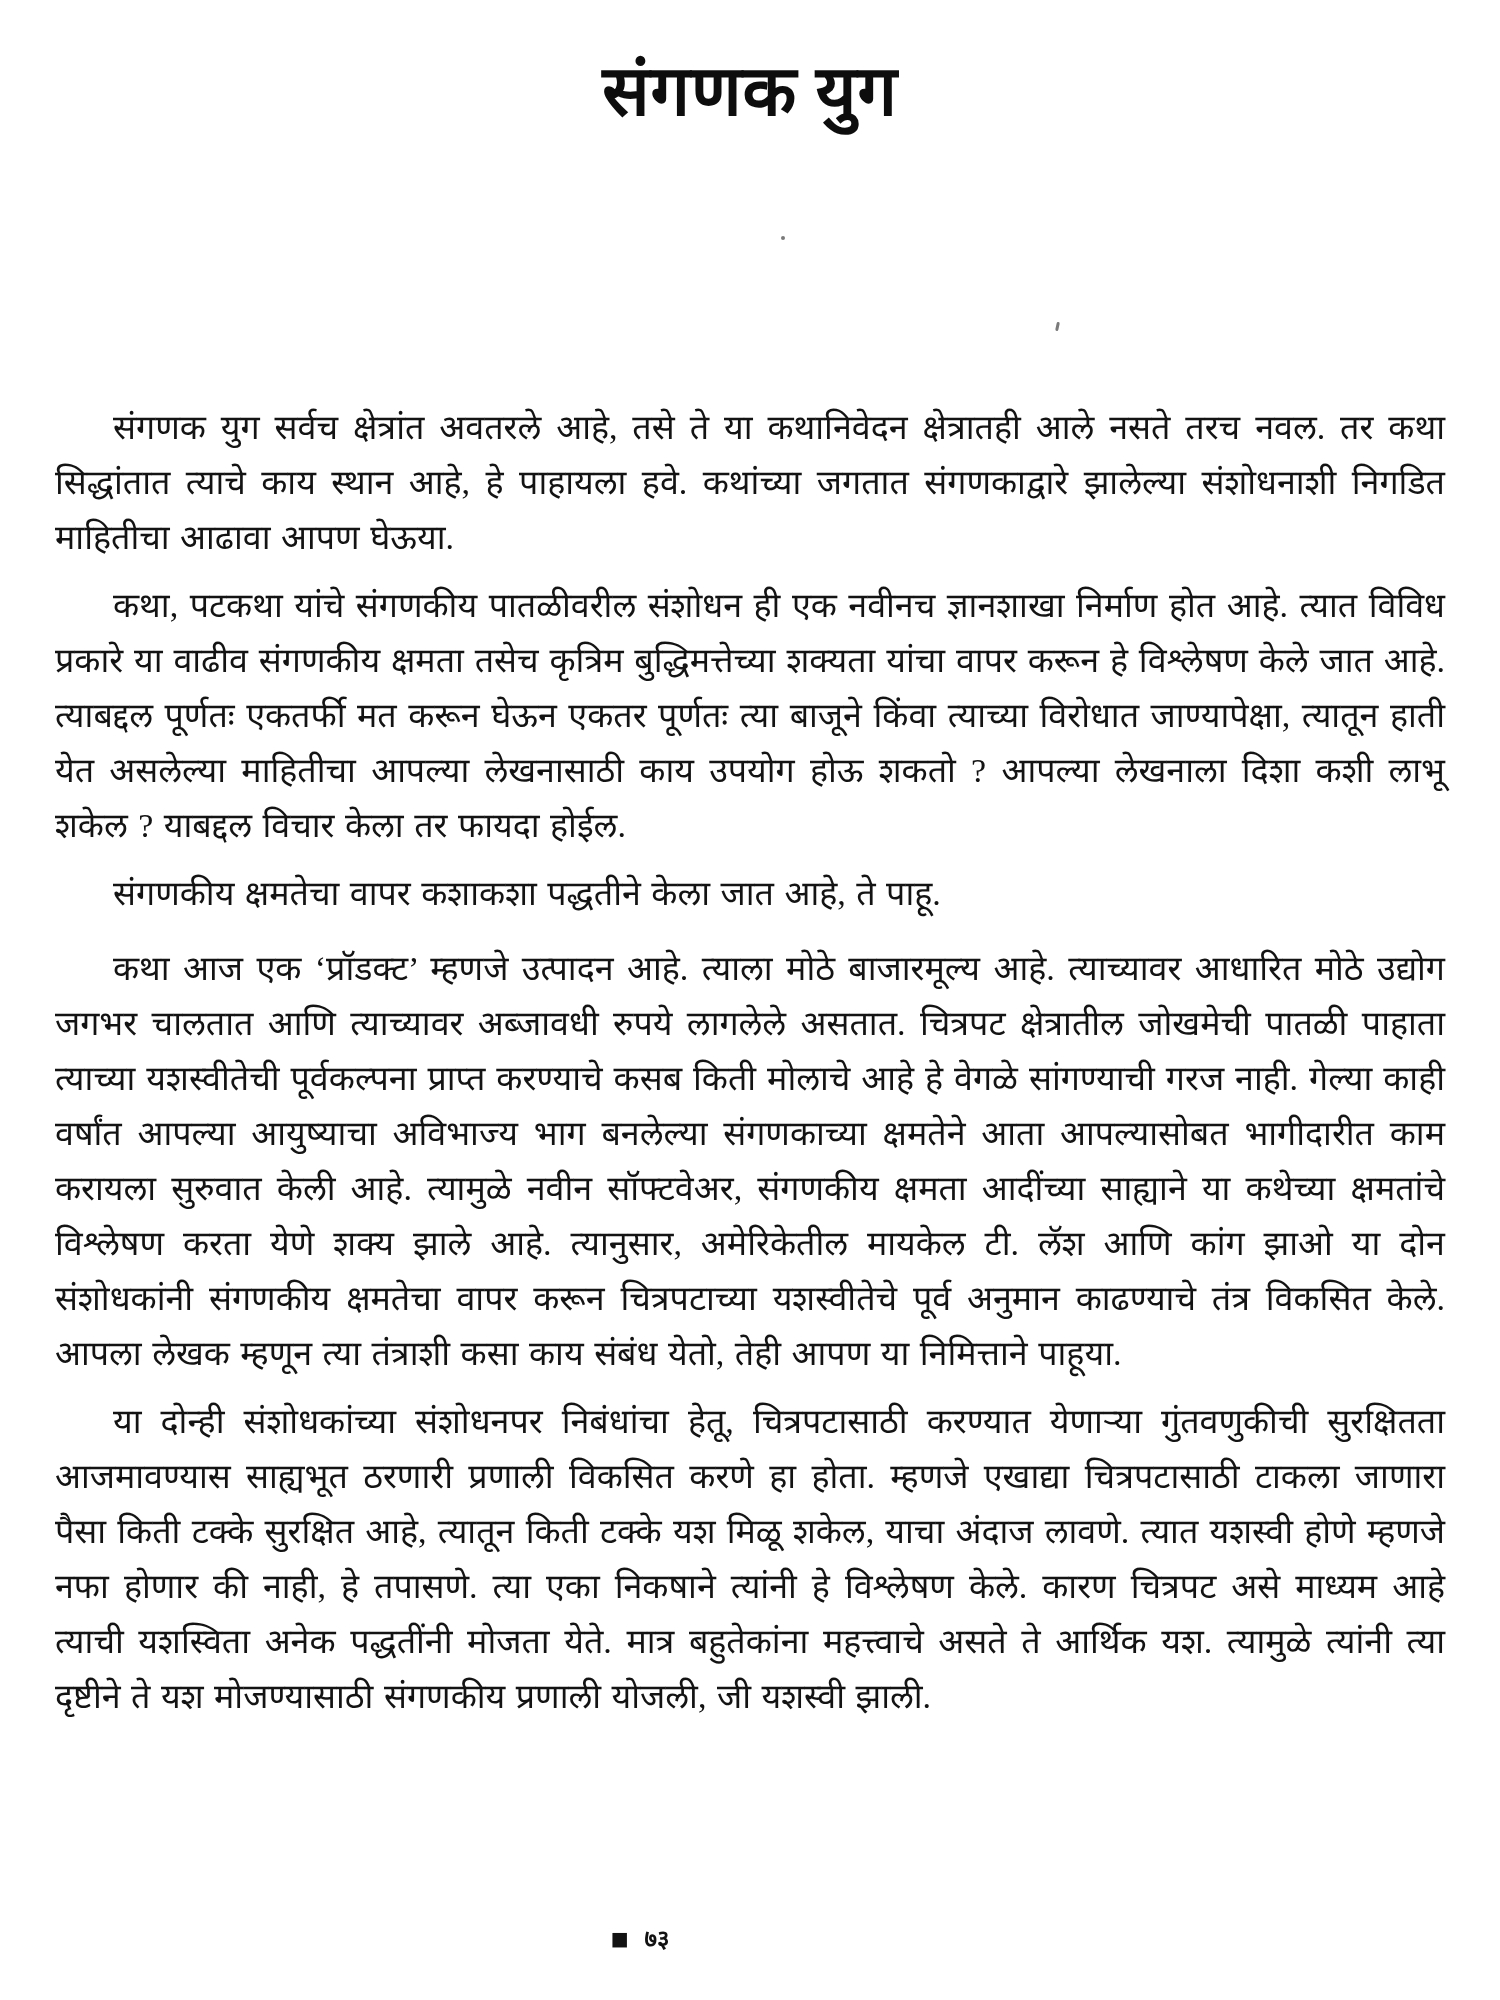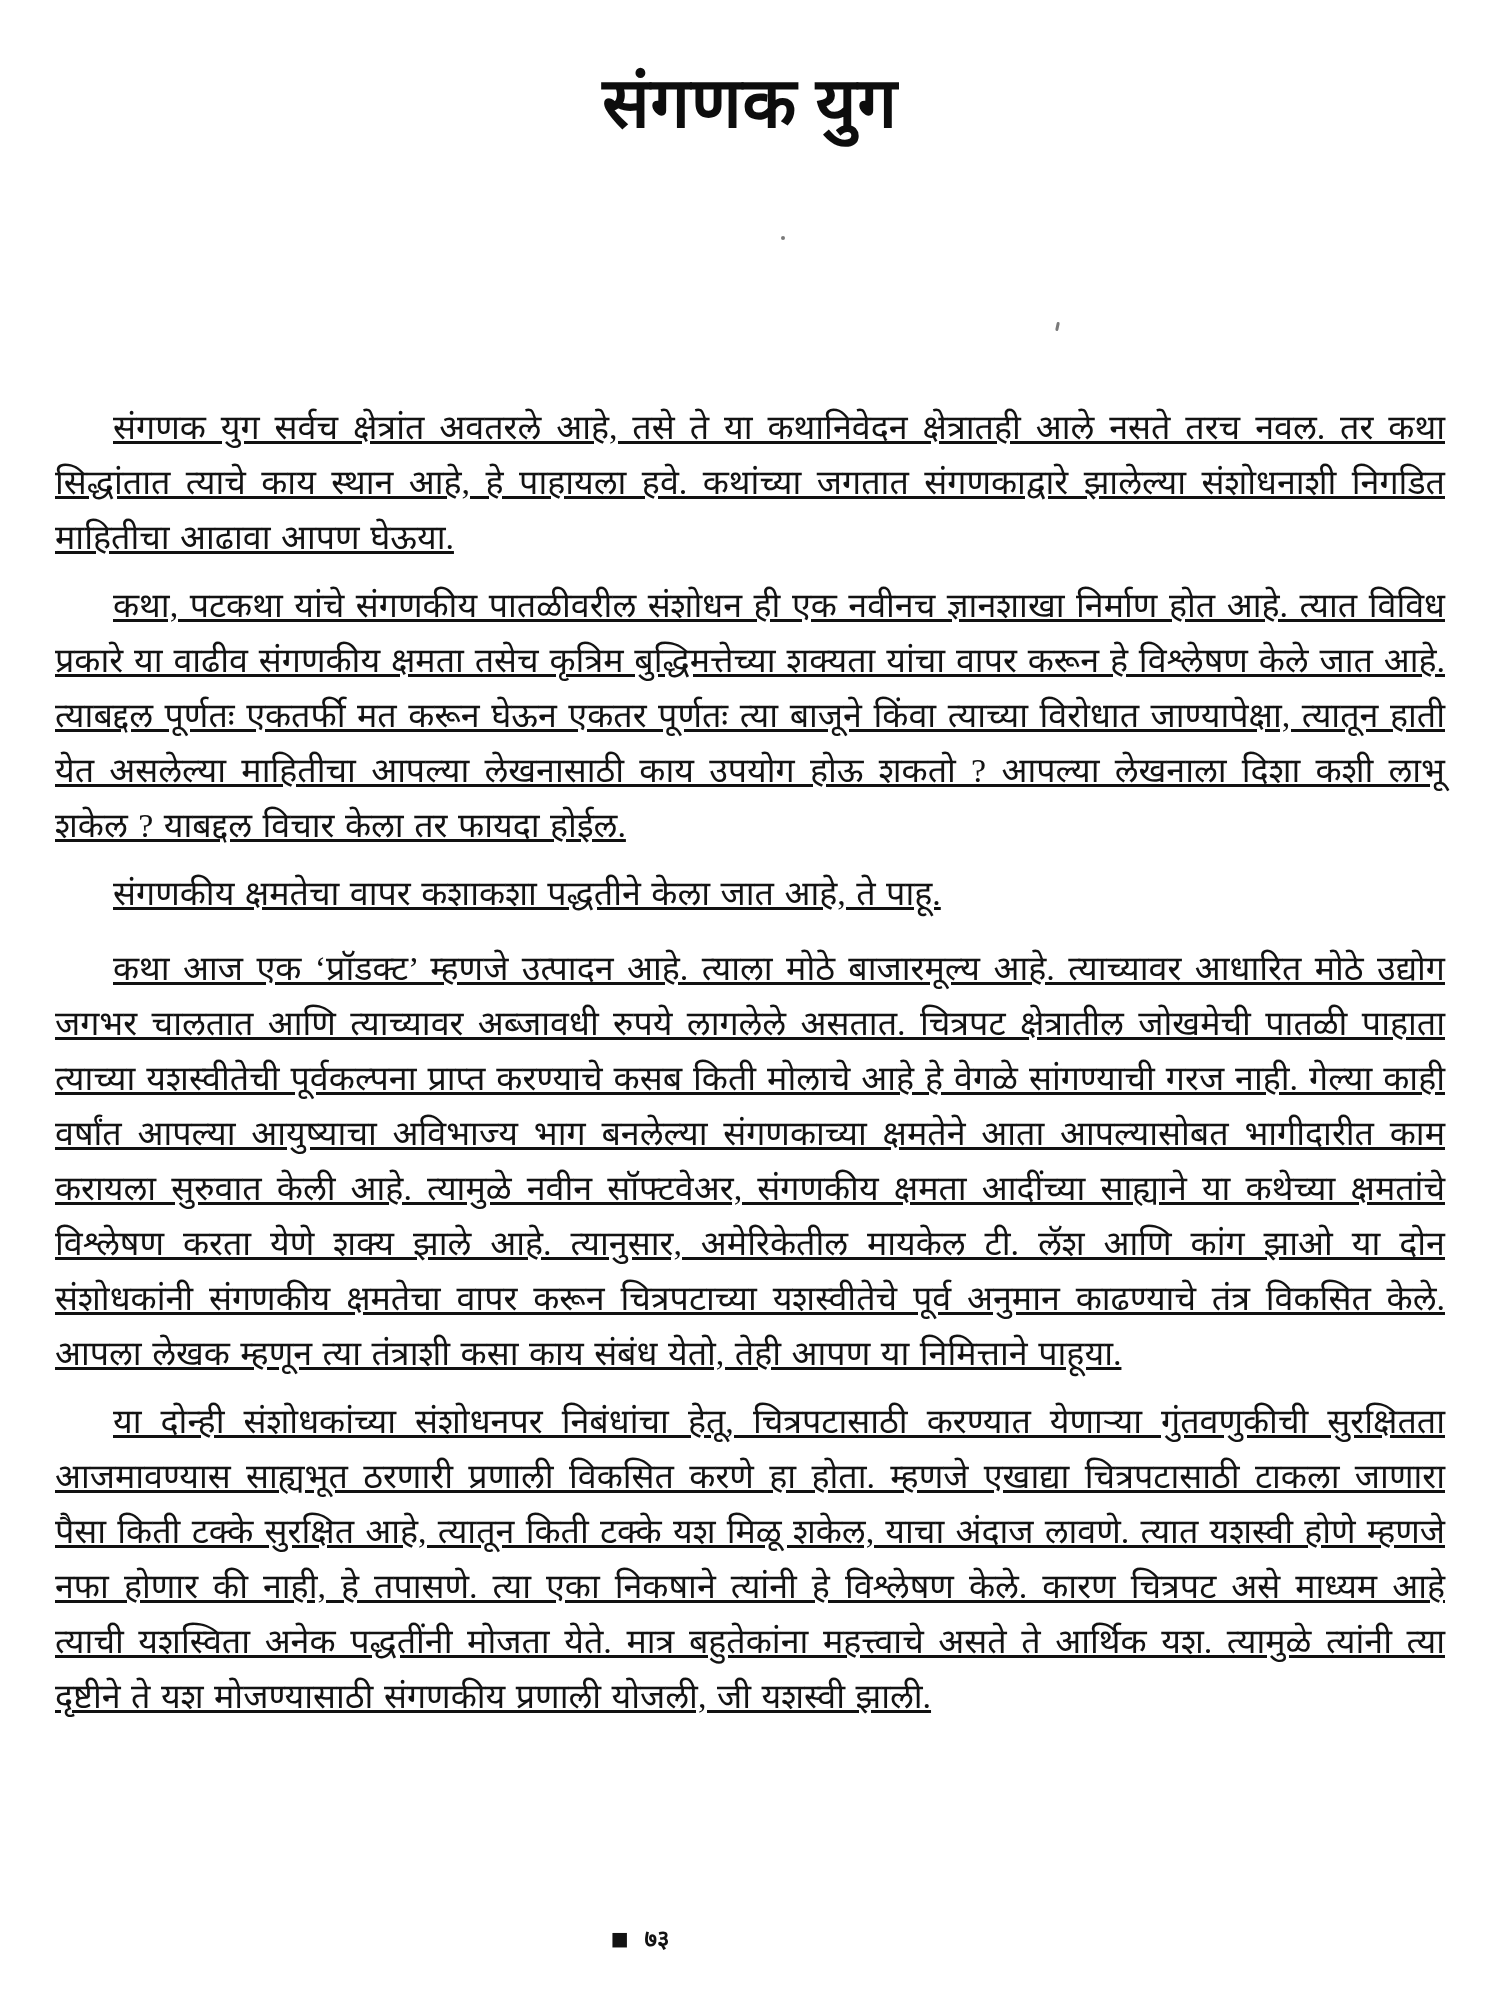--- a/index.html
+++ b/index.html
@@ -11,35 +11,34 @@
     position: relative;
     width: 1500px;
     height: 2000px;
     margin: 0 auto;
     background: #ffffff;
     color: #111111;
     font-family: "Liberation Serif", "DejaVu Serif", serif;
     overflow: hidden;
   }
   .page-title {
-    margin: 12px;
+    margin: 0;
     padding-top: 52px;
     text-align: center;
     font-size: 70px;
     line-height: 1.15;
     font-weight: 700;
     letter-spacing: 1px;
     color: #0d0d0d;
   }
   .content {
     position: absolute;
     top: 400px;
     left: 55px;
     right: 55px;
-    text-decoration: underline;
   }
   .content p {
     margin: 0 0 13px 0;
     font-size: 34px;
     line-height: 55px;
     text-align: justify;
     text-indent: 58px;
     color: #131313;
     word-spacing: 2px;
   }

